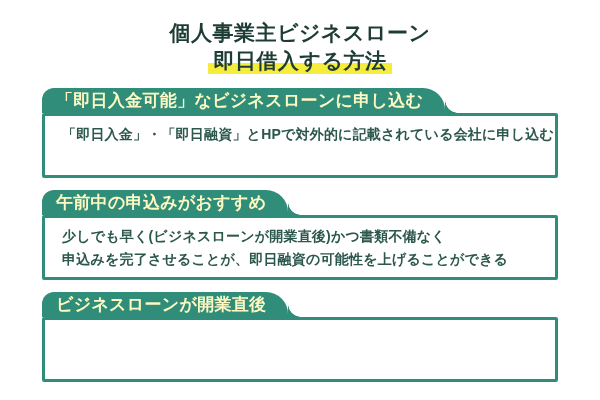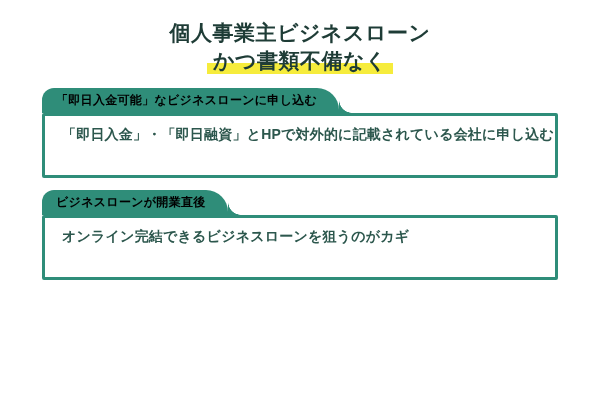--- a/index.html
+++ b/index.html
@@ -31,23 +31,23 @@
   .sections {
     position: absolute;
     left: 42px; top: 88px;
     width: 516px;
   }
   .section { margin-bottom: 12px; }
   .tab {
     position: relative;
     display: inline-block;
     background: #2f8d79;
-    color: #000000;
+    color: #fef9c3;
     font-weight: bold;
-    font-size: 12px;
+    font-size: 17px;
     height: 25px;
     line-height: 25px;
     padding: 0 22px 0 14px;
     border-radius: 12px 22px 0 0;
     vertical-align: bottom;
     letter-spacing: 0.3px;
   }
   .tab::after {
     content: "";
     position: absolute;
@@ -72,34 +72,40 @@
     white-space: nowrap;
   }
 </style>
 </head>
 <body>
 
 <div class="canvas">
 
   <div class="title-block">
     <div class="title-line1">個人事業主ビジネスローン</div>
-    <div class="title-line2"><span class="marker">かつ書類不備なく</span></div>
+    <div class="title-line2"><span class="marker">即日借入する方法</span></div>
   </div>
 
   <div class="sections">
 
     <div class="section">
       <div class="tab">「即日入金可能」なビジネスローンに申し込む</div>
       <div class="box">
         <div class="box-line">「即日入金」・「即日融資」とHPで対外的に記載されている会社に申し込む</div>
       </div>
     </div>
 
+    <div class="section">
+      <div class="tab">午前中の申込みがおすすめ</div>
+      <div class="box">
+        <div class="box-line">少しでも早く(ビジネスローンが開業直後)かつ書類不備なく</div>
+        <div class="box-line">申込みを完了させることが、即日融資の可能性を上げることができる</div>
+      </div>
+    </div>
 
     <div class="section">
       <div class="tab">ビジネスローンが開業直後</div>
       <div class="box">
-        <div class="box-line">オンライン完結できるビジネスローンを狙うのがカギ</div>
       </div>
     </div>
 
   </div>
 </div>
 
 </body></html>

